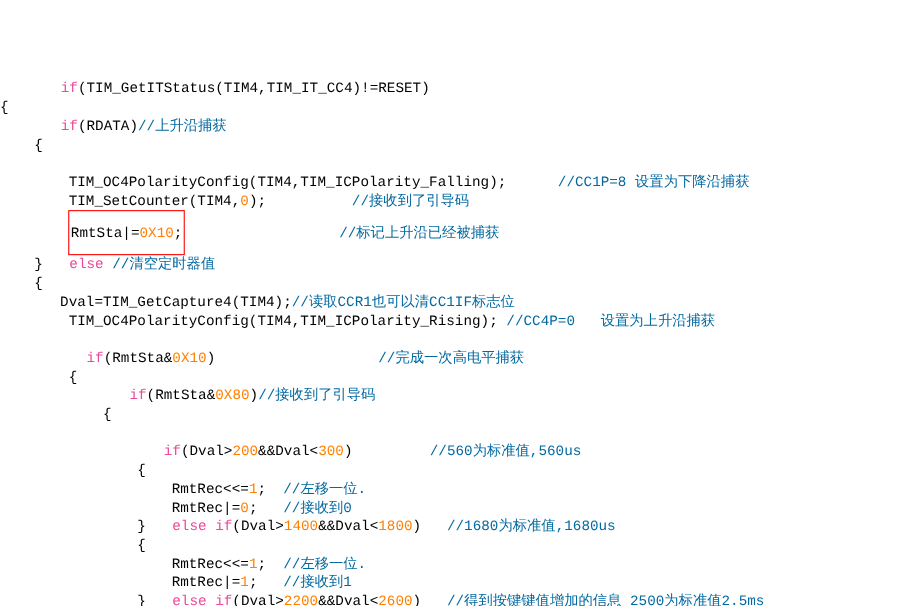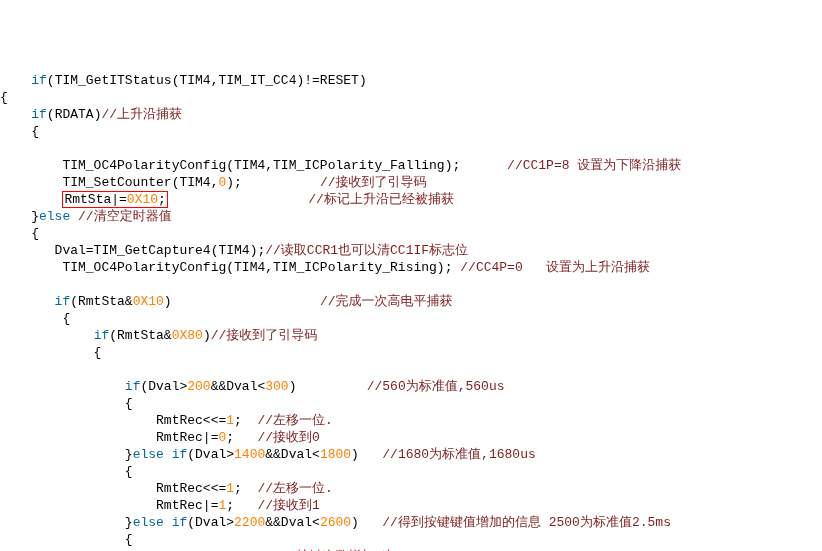--- a/index.html
+++ b/index.html
@@ -7,26 +7,26 @@
     padding: 4px 0 0 0;
     background: #ffffff;
     font-family: "SimSun", "NSimSun", Consolas, "Courier New", monospace;
     font-size: 13px;
     line-height: 17px;
     color: #000000;
     white-space: pre;
     overflow: hidden;
     position: relative;
   }
-  .kw   { color: #0369a1; }  
+  .kw   { color: #ec4899; margin-left: 24px; }  
   .num  { color: #ff8000; }  
-  .cmt  { color: #7f1d1d; }  
+  .cmt  { color: #0369a1; }  
   .boxed {
     border: 1px solid #ff0000;
-    padding: 0 1px;
+    padding: 12px 1px;
     display: inline-block;
     line-height: 15px;
   }
 </style>
 </head>
 <body>
 
 
 
 <div><span><span>    </span><span class="kw">if</span><span>(TIM_GetITStatus(TIM4,TIM_IT_CC4)!=RESET)</span></span>

